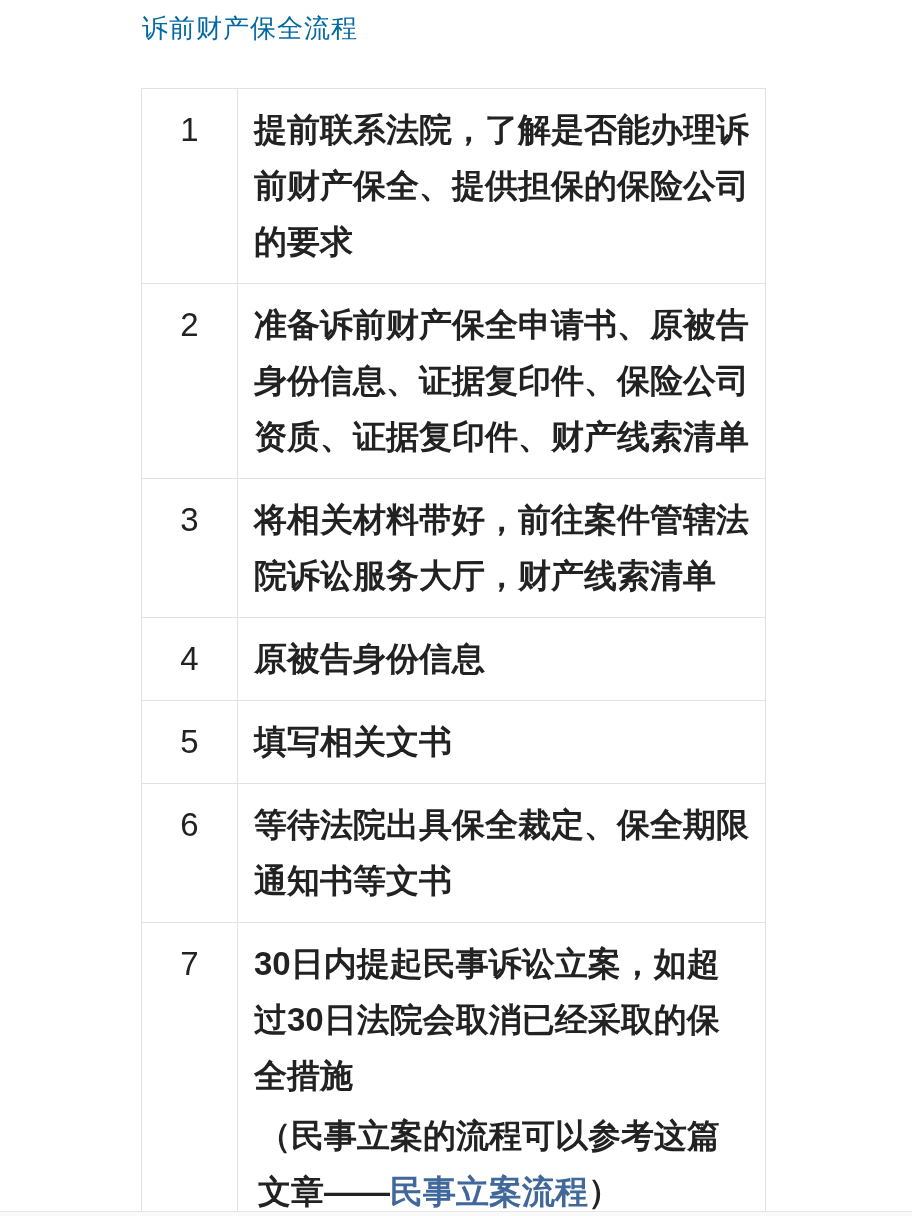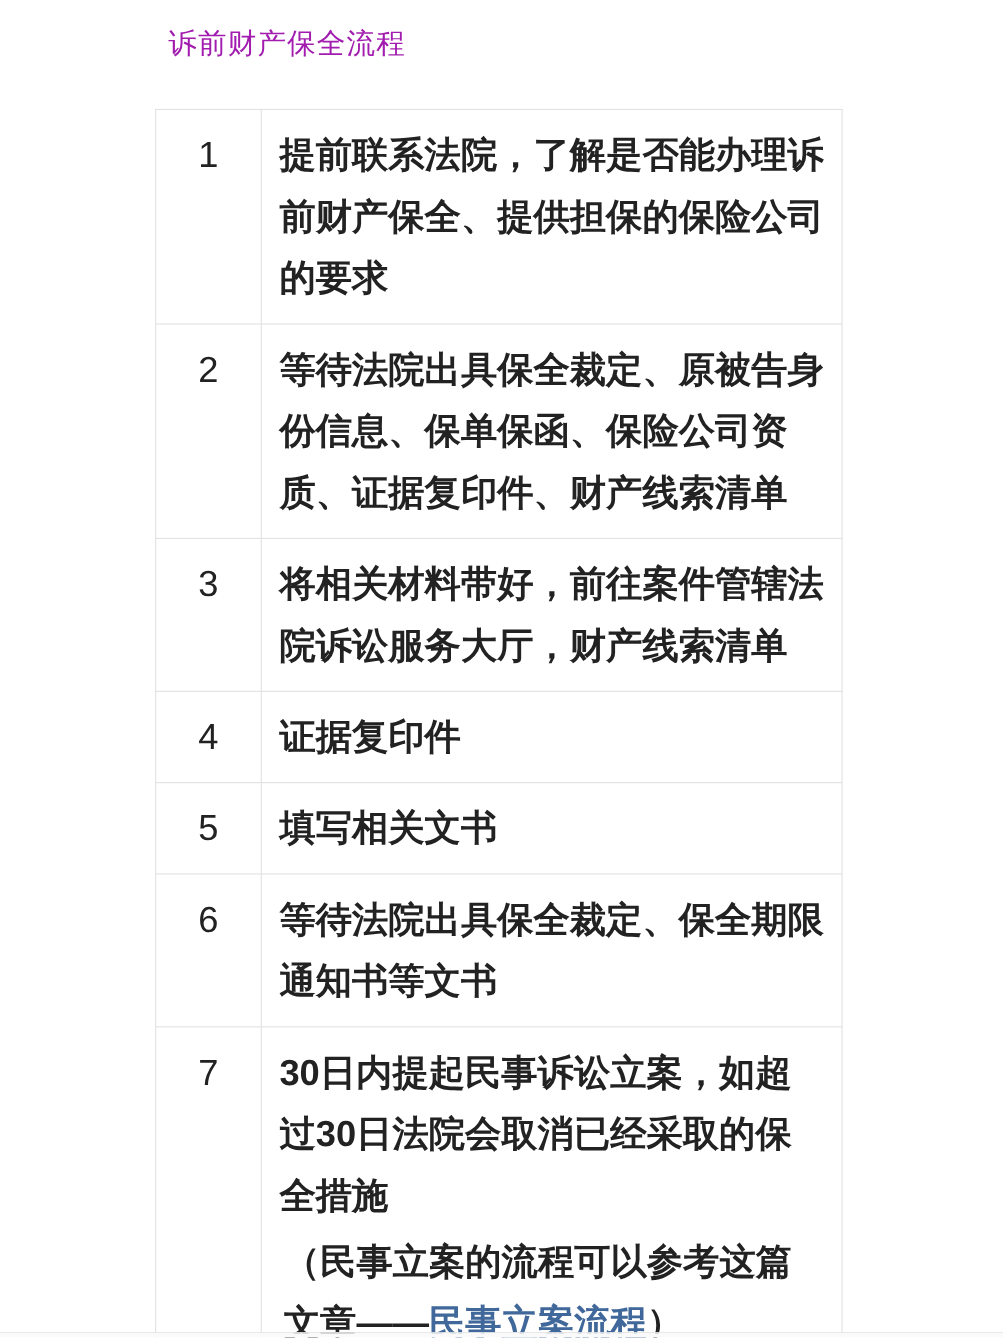--- a/index.html
+++ b/index.html
@@ -8,26 +8,26 @@
     background: #ffffff;
   }
   body {
     width: 912px;
     height: 1216px;
     overflow: hidden;
     position: relative;
     font-family: "Liberation Sans", "DejaVu Sans", sans-serif;
   }
   .page-title {
-    margin: 11px;
+    margin: 0;
     padding: 11px 0 0 142px;
     font-size: 26px;
     line-height: 34px;
     font-weight: 400;
-    color: #a21caf;
+    color: #0369a1;
     letter-spacing: 1px;
   }
   table.steps {
     margin: 43px 0 0 141px;
     width: 625px;
     border-collapse: collapse;
     table-layout: fixed;
   }
   table.steps td {
     border: 1px solid #e2e2e2;
@@ -77,29 +77,29 @@
 <h1 class="page-title">诉前财产保全流程</h1>
 
 <table class="steps">
   <tbody>
     <tr>
       <td class="cell-num">1</td>
       <td class="cell-text">提前联系法院，了解是否能办理诉前财产保全、提供担保的保险公司的要求</td>
     </tr>
     <tr>
       <td class="cell-num">2</td>
-      <td class="cell-text">等待法院出具保全裁定、原被告身份信息、保单保函、保险公司资质、证据复印件、财产线索清单</td>
+      <td class="cell-text">准备诉前财产保全申请书、原被告身份信息、证据复印件、保险公司资质、证据复印件、财产线索清单</td>
     </tr>
     <tr>
       <td class="cell-num">3</td>
       <td class="cell-text">将相关材料带好，前往案件管辖法院诉讼服务大厅，财产线索清单</td>
     </tr>
     <tr>
       <td class="cell-num">4</td>
-      <td class="cell-text">证据复印件</td>
+      <td class="cell-text">原被告身份信息</td>
     </tr>
     <tr>
       <td class="cell-num">5</td>
       <td class="cell-text">填写相关文书</td>
     </tr>
     <tr>
       <td class="cell-num">6</td>
       <td class="cell-text">等待法院出具保全裁定、保全期限通知书等文书</td>
     </tr>
     <tr>

